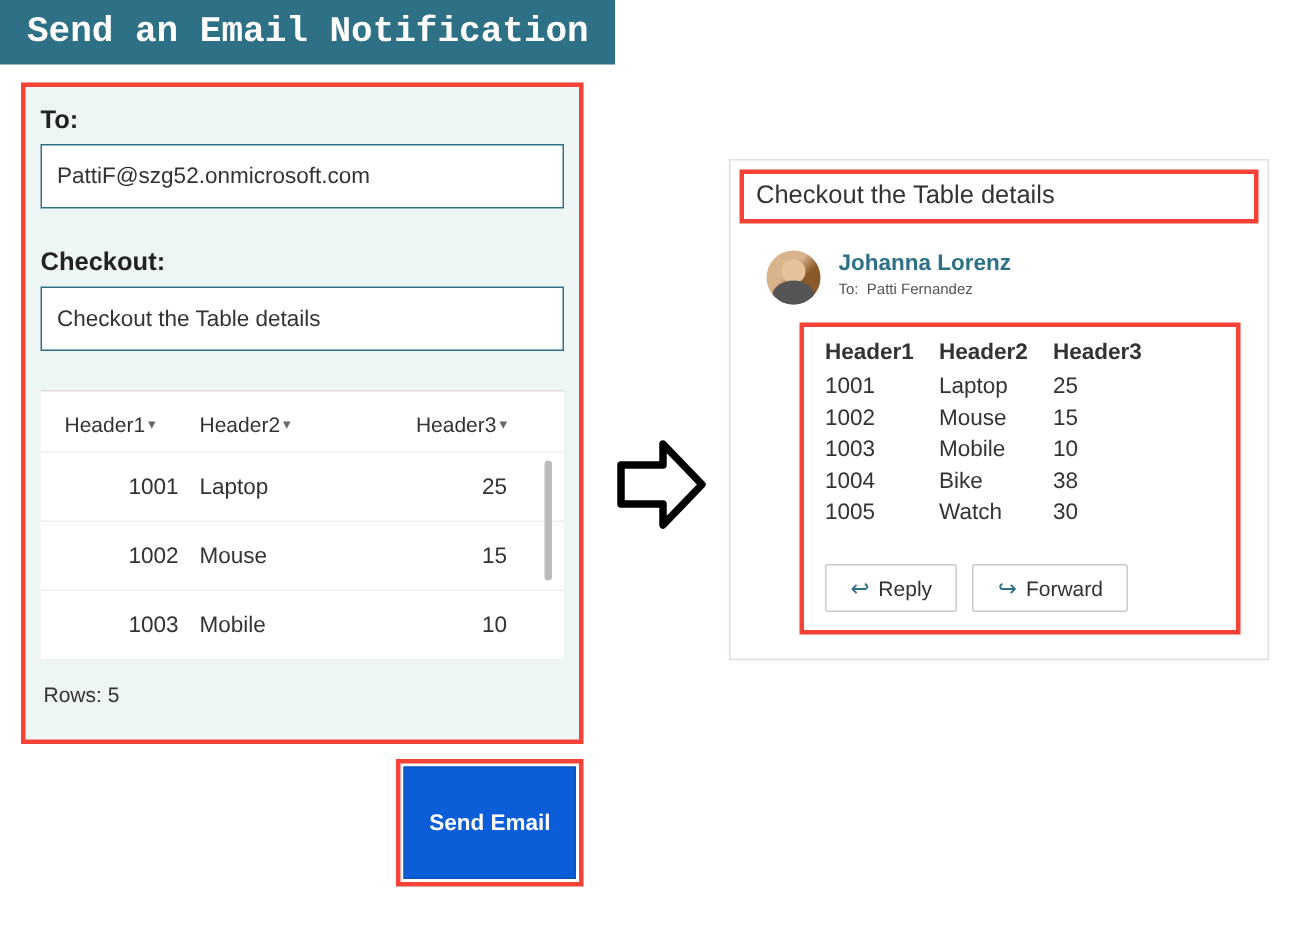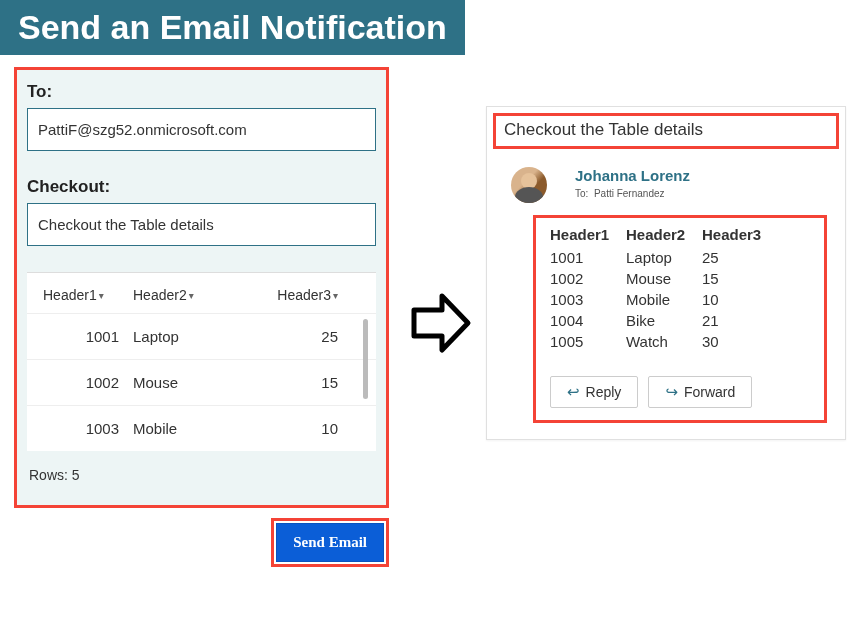--- a/index.html
+++ b/index.html
@@ -1,18 +1,18 @@
 <!DOCTYPE html>
 <html><head>
   <meta charset="utf-8">
   <style>
     * { box-sizing: border-box; margin: 0; padding: 0; }
     body { font-family: "Segoe UI", Arial, sans-serif; background: #fff; width: 862px; height: 631px; position: relative; overflow: hidden; }
     
-    .title-bar { background: #2e7186; color: #fff; padding: 8px 18px; font-size: 34px; font-weight: 600; display: inline-block; font-family: Liberation Sans, sans-serif; }
+    .title-bar { background: #2e7186; color: #fff; padding: 8px 18px; font-size: 24px; font-weight: 600; display: inline-block; font-family: Liberation Mono, monospace; }
     
     .form-panel { border: 3px solid #f44336; margin: 12px 0 0 14px; width: 375px; background: #edf5f5; padding: 6px 10px 0 10px; }
     
     .form-label { font-weight: 700; font-size: 17px; margin: 6px 0 6px 0; color: #222; }
     
     .form-input { width: 100%; border: 1px solid #2e7186; background: #fff; padding: 12px 10px; font-size: 15px; color: #333; margin-bottom: 20px; }
     
     .table-wrap { background: #fff; border-top: 1px solid #ddd; margin-top: 6px; }
     .table-head { display: flex; padding: 14px 8px 10px 16px; }
     .th { font-size: 14px; color: #333; display: flex; align-items: center; gap: 2px; }
@@ -26,29 +26,29 @@
     .td1 { width: 90px; text-align: right; padding-right: 14px; }
     .td2 { width: 130px; }
     .td3 { flex: 1; text-align: right; padding-right: 30px; }
     
     .vscroll { position: absolute; right: 8px; top: 6px; width: 5px; height: 80px; background: #bbb; border-radius: 3px; }
     
     .rows-info { font-size: 14px; color: #333; padding: 16px 0 22px 2px; }
     
     .send-wrap { margin: 10px 0 0 14px; width: 375px; display: flex; justify-content: flex-end; }
     .send-btn-box { border: 3px solid #f44336; padding: 2px; display: inline-block; }
-    .send-btn { background: #0b5ed7; color: #fff; border: 1px solid #0a53be; padding: 10px 16px; font-weight: 700; font-size: 15px; cursor: pointer; font-family: Liberation Serif, serif; }
+    .send-btn { background: #0b5ed7; color: #fff; border: 1px solid #0a53be; padding: 28px 16px; font-weight: 700; font-size: 15px; cursor: pointer; }
     
     .arrow { position: absolute; left: 408px; top: 290px; }
     
     .email-card { position: absolute; left: 486px; top: 106px; width: 360px; border: 1px solid #e0e0e0; background: #fff; box-shadow: 0 1px 2px rgba(0,0,0,.05); padding: 0 0 16px 0; }
     .email-subject-box { border: 3px solid #f44336; margin: 6px 6px 0 6px; padding: 4px 8px 6px 8px; }
     .email-subject { font-size: 17px; color: #333; }
     
-    .email-head { display: flex; padding: 18px 12px 8px 24px; gap: 28px; }
+    .email-head { display: flex; padding: 18px 12px 8px 24px; gap: 12px; }
     .avatar { width: 36px; height: 36px; border-radius: 50%; background: linear-gradient(135deg,#d9b38c 40%,#8b5a2b 60%); position: relative; overflow: hidden; }
     .avatar::before { content:""; position:absolute; left:10px; top:6px; width:16px; height:16px; border-radius:50%; background:#e6c29a; }
     .avatar::after { content:""; position:absolute; left:4px; top:20px; width:28px; height:20px; border-radius:50% 50% 0 0; background:#555; }
     
     .sender-name { color: #2e7186; font-size: 15px; font-weight: 600; }
     .recipient { font-size: 10px; color: #555; margin-top: 4px; }
     
     .email-body-box { border: 3px solid #f44336; margin: 4px 18px 0 46px; padding: 8px 10px 12px 14px; }
     .mail-table { font-size: 15px; color: #333; }
     .mail-thead { display: flex; font-weight: 700; margin-bottom: 4px; }
@@ -153,21 +153,21 @@
           <div class="mh3">15</div>
         </div>
       <div class="mrow">
           <div class="mh1">1003</div>
           <div class="mh2">Mobile</div>
           <div class="mh3">10</div>
         </div>
       <div class="mrow">
           <div class="mh1">1004</div>
           <div class="mh2">Bike</div>
-          <div class="mh3">21</div>
+          <div class="mh3">38</div>
         </div>
       <div class="mrow">
           <div class="mh1">1005</div>
           <div class="mh2">Watch</div>
           <div class="mh3">30</div>
         </div>
     </div>
     <div class="reply-row">
       <button class="reply-btn">
           <span class="reply-icon">↩</span>

